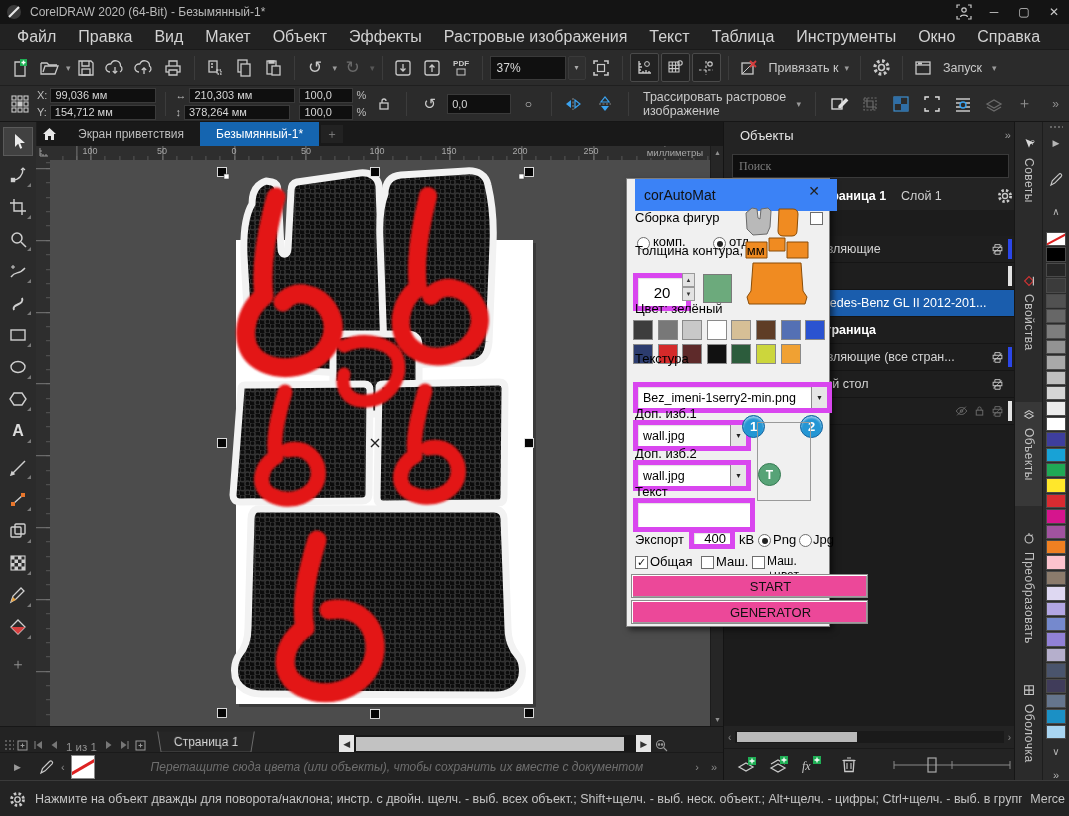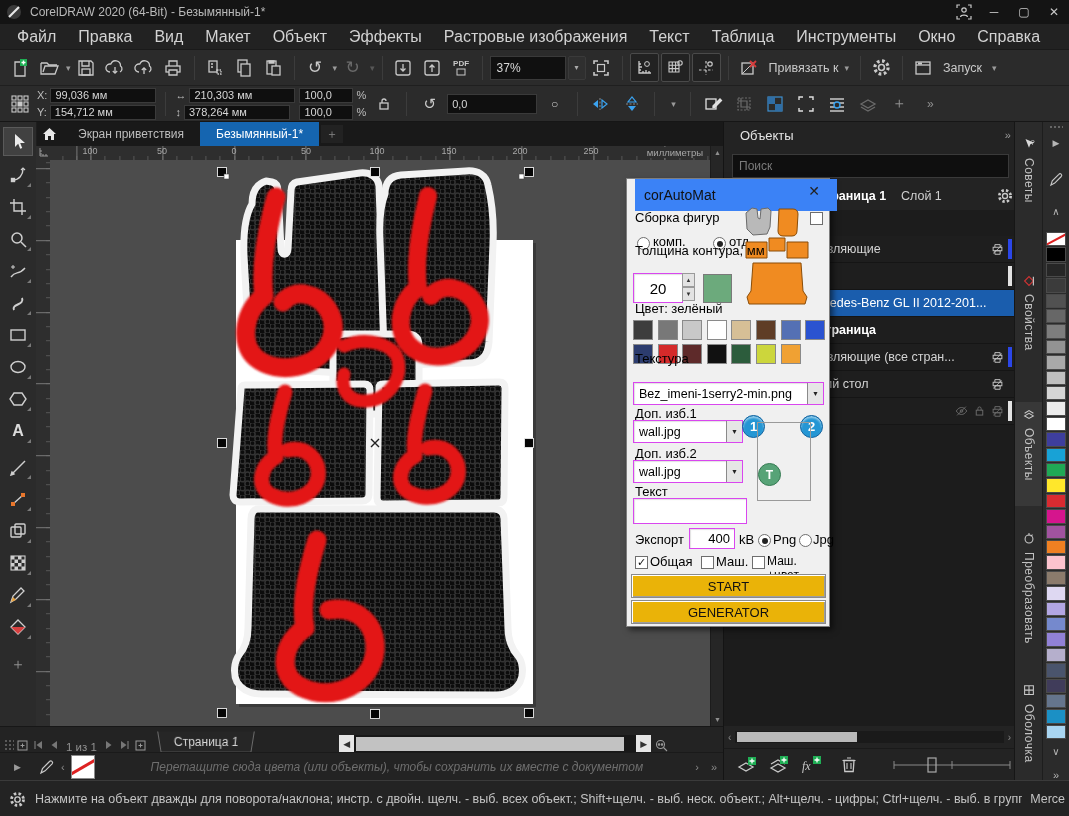--- a/index.html
+++ b/index.html
@@ -54,21 +54,21 @@
   #vruler{left:36px;top:160px;width:14px;height:566px;background:#2e2e2e;border-right:1px solid #1c1c1c;
     background-image:repeating-linear-gradient(180deg,#777 0 1px,transparent 1px 71.8px),repeating-linear-gradient(180deg,#565656 0 1px,transparent 1px 14.36px);
     background-position:0 8.2px,10px 8.2px;background-size:14px auto,4px auto;background-repeat:repeat-y;}
   #canvas{left:50px;top:160px;width:660px;height:566px;background:#4c4c4c;overflow:hidden;}
   #vscroll{left:710px;top:146px;width:13px;height:580px;background:#262626;border-left:1px solid #1c1c1c;}
   .scrbtn{width:13px;height:13px;color:#8f8f8f;font-size:7px;display:flex;align-items:center;justify-content:center;}
   
   #docker-header{left:723px;top:122px;width:319px;height:26px;background:#232323;border-left:1px solid #141414;display:flex;align-items:center;}
   #docker-title{margin-left:16px;font-size:13px;color:#e4e4e4;}
   #docker-body{left:723px;top:148px;width:291px;height:578px;background:#232323;border-left:1px solid #141414;}
-  #docker-search{position:absolute;left:8px;top:6px;width:263px;height:22px;background:#0f0f0f;border:1px solid #3a3a3a;color:#d0d0d0;font-size:12px;padding:0 6px;font-family:Liberation Sans, sans-serif;}
+  #docker-search{position:absolute;left:8px;top:6px;width:263px;height:22px;background:#0f0f0f;border:1px solid #3a3a3a;color:#d0d0d0;font-size:12px;padding:0 6px;font-family:Liberation Serif, serif;}
   #docker-search::placeholder{color:#7a7a7a;}
   #breadcrumb{position:absolute;left:0;top:34px;width:291px;height:28px;border-bottom:1px solid #161616;display:flex;align-items:center;}
   #bc-page{position:absolute;left:92px;font-weight:bold;color:#fff;font-size:12.5px;}
   #bc-layer{position:absolute;left:177px;color:#cfcfcf;font-size:12.5px;}
   #bc-gear{position:absolute;left:272px;top:5px;}
   #docker-list{position:absolute;left:0;top:62px;width:291px;height:516px;background:#1c1c1c;}
   #docker-rows{position:absolute;left:0;top:26px;width:291px;}
   .drow{position:relative;height:26px;display:flex;align-items:center;border-bottom:1px solid #151515;background:#1e1e1e;font-size:12.5px;color:#d4d4d4;}
   .drow.bold{font-weight:bold;color:#fff;}
   .drow.sel{background:#1a5dad;color:#fff;}
@@ -104,34 +104,34 @@
   #status-right{color:#c4c4c4;font-size:12.5px;margin:0 4px 0 8px;white-space:nowrap;}
   
   #dialog{left:626px;top:178px;width:202px;height:447px;background:#f0f0f0;border:1px solid #7e7e7e;box-shadow:3px 3px 6px rgba(0,0,0,.55);z-index:50;color:#000;font-size:13px;}
   #dlg-title{position:absolute;left:8px;top:0;width:100%;height:32px;background:#3b82f6;display:flex;align-items:center;}
   #dlg-title span{margin-left:9px;font-size:14px;color:#111;}
   #dlg-close{position:absolute;right:6px;top:3px;width:18px;height:18px;text-align:center;line-height:18px;font-size:14px;color:#222;}
   .dlg-lab{position:absolute;color:#000;font-size:13px;}
   .radio{position:absolute;width:11px;height:11px;border:1px solid #6e6e6e;border-radius:50%;background:#fff;}
   .radio.on:after{content:"";position:absolute;left:2.5px;top:2.5px;width:6px;height:6px;border-radius:50%;background:#222;}
   .dcheck{position:absolute;width:11px;height:11px;border:1px solid #6e6e6e;background:#fff;font-size:11px;line-height:11px;text-align:center;color:#111;}
-  .sunken{background:#fff;border:1px solid #d946ef;box-shadow:inset 1px 1px 1px rgba(0,0,0,.12);}
+  .sunken{background:#fff;border:5px solid #d946ef;box-shadow:inset 1px 1px 1px rgba(0,0,0,.12);}
   #dlg-spin{position:absolute;left:6px;top:94px;width:48px;height:28px;font-size:15px;display:flex;align-items:center;justify-content:center;}
   #dlg-spinbtns{position:absolute;left:55px;top:94px;width:13px;height:28px;display:flex;flex-direction:column;}
   .spinb{flex:1;background:#e3e3e3;border:1px solid #9a9a9a;font-size:6px;color:#333;display:flex;align-items:center;justify-content:center;}
   #dlg-green{position:absolute;left:76px;top:95px;width:27px;height:27px;border:1px solid #7a7a7a;}
   .dsw{width:20px;height:20px;border:1px solid #8a8a8a;box-sizing:border-box;}
   .dswrow{position:absolute;left:6px;display:flex;gap:4.6px;}
   .ddrop{position:absolute;height:21px;display:flex;align-items:center;}
   .ddrop .val{flex:1;padding-left:5px;font-size:12.5px;white-space:nowrap;overflow:hidden;}
   .ddrop .btn{width:16px;height:100%;background:#e6e6e6;border-left:1px solid #8a8a8a;display:flex;align-items:center;justify-content:center;font-size:7px;color:#222;box-sizing:border-box;}
   .badge{position:absolute;width:21px;height:21px;border-radius:50%;color:#fff;font-weight:bold;font-size:13px;display:flex;align-items:center;justify-content:center;border:1px solid #14639f;background:#2496d4;box-shadow:inset 0 2px 2px rgba(255,255,255,.5);}
   #dlg-rect{position:absolute;left:130px;top:243px;width:52px;height:77px;border:1px solid #9a9a9a;}
   #badge-t{position:absolute;left:131px;top:284px;width:21px;height:21px;border-radius:50%;background:#57a377;border:1px solid #357a52;color:#fff;font-weight:bold;font-size:12px;display:flex;align-items:center;justify-content:center;}
-  .dbutton{position:absolute;left:4px;width:193px;height:22px;background:#eab308;border:1px solid #8b8b8b;box-shadow:inset 1px 1px 0 #fff,inset -1px -1px 0 #9e9e9e;display:flex;align-items:center;justify-content:center;font-size:13px;color:#111;}
+  .dbutton{position:absolute;left:4px;width:193px;height:22px;background:#ec4899;border:1px solid #8b8b8b;box-shadow:inset 1px 1px 0 #fff,inset -1px -1px 0 #9e9e9e;display:flex;align-items:center;justify-content:center;font-size:13px;color:#111;padding-left:42px;}
 </style>
 </head>
 <body>
 
 <div id="app">
 
   <div class="abs flex" id="titlebar">
     <svg width="16" height="16" viewBox="0 0 16 16" style="margin-left:6px">
       <circle cx="8" cy="8" r="7" fill="#3a3a3a"></circle>
         <path d="M3 13L13 3" stroke="#e8e8e8" stroke-width="2.2"></path>
@@ -384,20 +384,21 @@
     </div>
     <div class="tbi">
       <svg width="20" height="20" viewBox="0 0 20 20">
           <path d="M4 10h12" stroke="#8a8a8a" stroke-width="1" stroke-dasharray="2 1.5"></path>
           <path d="M6 8h8l-4-5z" fill="none" stroke="#3ba3f0" stroke-width="1.2"></path>
           <path d="M6 12h8l-4 5z" fill="#3ba3f0"></path>
         </svg>
     </div>
     <div class="sep"></div>
     <div class="flex" style="gap:5px;padding:0 5px">
+      <span class="tbtxt">Трассировать растровое изображение</span>
         <span class="ddarrow">▾</span>
     </div>
     <div class="sep"></div>
     <div class="tbi">
       <svg width="20" height="20" viewBox="0 0 20 20" fill="none" stroke="#e0e0e0" stroke-width="1.3">
           <rect x="3" y="5" width="10" height="10"></rect>
           <path d="M10 12l7-7 1.5 1.5-7 7H10z" fill="#e0e0e0"></path>
         </svg>
     </div>
     <div class="tbi dim">

